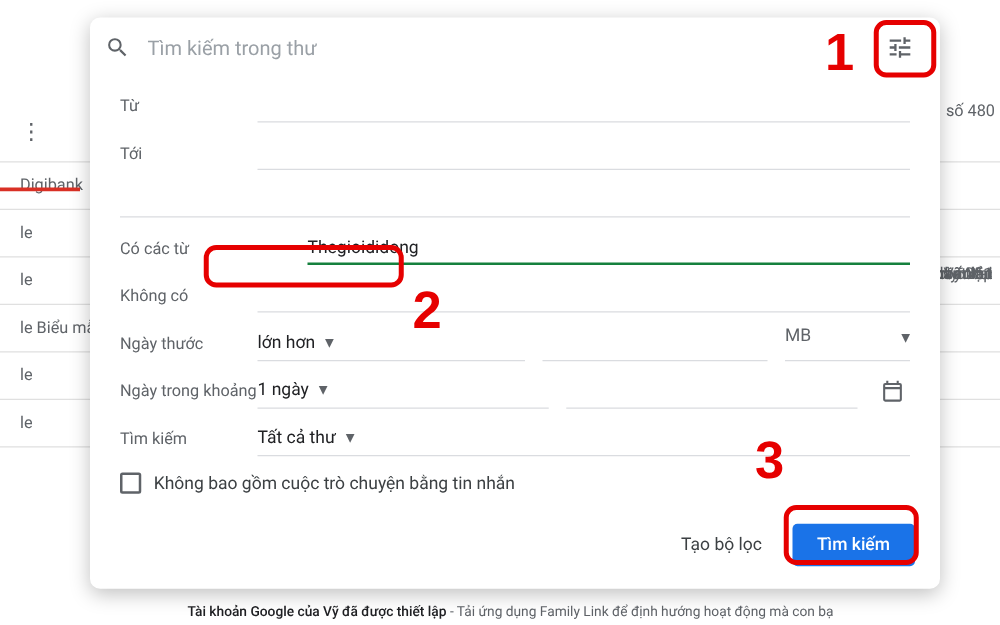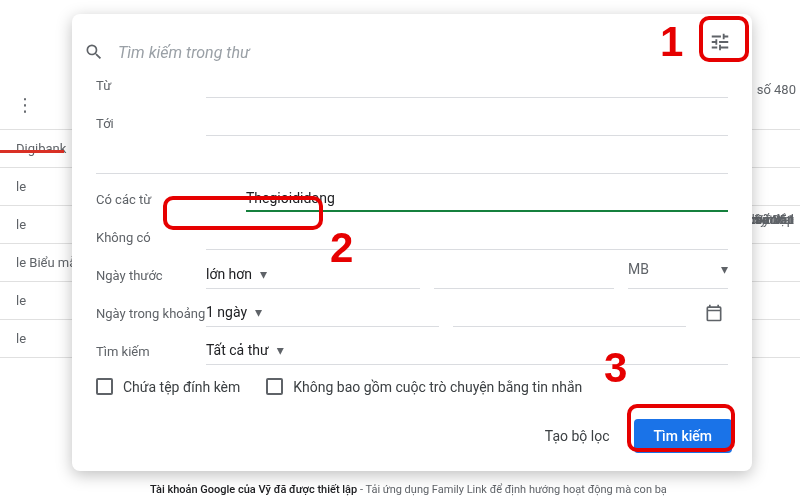--- a/index.html
+++ b/index.html
@@ -5,21 +5,21 @@
   * { box-sizing: border-box; margin: 0; padding: 0; }
   body { font-family: Roboto, Arial, sans-serif; font-size: 14px; color: #202124; background: #fff; width: 800px; height: 500px; overflow: hidden; position: relative; }
   .background-rows { position: absolute; top: 80px; left: 0; right: 0; }
   .bg-row { height: 38px; border-bottom: 1px solid #e0e0e0; padding-left: 16px; display: flex; align-items: center; font-size: 13px; color: #5f6368; gap: 10px; }
   .bg-row.tall { height: 50px; }
   .bg-right { position: absolute; right: 6px; top: 0; height: 100%; display:flex; align-items:center; color:#5f6368; font-size:13px; white-space:nowrap; }
   .red-tab { position:absolute; top:150px; left:0; width:64px; height:3px; background:#d93025; }
   .dots-icon { color:#5f6368; font-size:18px; }
 
   .search-panel { position: absolute; top: 14px; left: 72px; width: 680px; background: #fff; border-radius: 8px; box-shadow: 0 4px 16px rgba(0,0,0,.25); z-index: 5; }
-  .search-bar { display:flex; align-items:flex-end; height:48px; padding:0 12px;font-style:italic; }
+  .search-bar { display:flex; align-items:center; height:48px; padding:0 12px; }
   .search-icon { color:#5f6368; margin-right: 14px; display:inline-flex; }
   .search-placeholder { color:#9aa0a6; font-size:16px; flex:1; }
   .tune-btn { width:40px; height:40px; display:flex; align-items:center; justify-content:center; color:#5f6368; }
 
   .form-body { padding: 4px 24px 12px 24px; }
   .form-row { display:flex; align-items:center; min-height:38px; padding: 2px 0; }
   .form-label { width: 110px; color:#5f6368; font-size:13px; }
   .form-field { flex:1; border-bottom:1px solid #dadce0; height:26px; font-size:14px; color:#202124; display:flex; align-items:center; }
   .form-field.active { border-bottom: 2px solid #15803d; margin-left: 40px; }
   .inline-controls { flex:1; display:flex; align-items:center; gap: 14px; }
@@ -158,24 +158,20 @@
       <span class="form-label">Tìm kiếm</span>
       <div class="dd" style="flex:1">
           <span>Tất cả thư</span>
           <span class="arrow">▾</span>
         </div>
     </div>
 
     <div class="checkbox-row">
       <label class="chk">
           <span class="chk-box"></span>
-          <span>Chứa tệp đính kèm</span>
-        </label>
-      <label class="chk">
-          <span class="chk-box"></span>
           <span>Không bao gồm cuộc trò chuyện bằng tin nhắn</span>
         </label>
     </div>
   </div>
 
   <div class="actions">
     <span class="btn-text">Tạo bộ lọc</span>
     <span class="btn-primary">Tìm kiếm</span>
   </div>
 </div>

